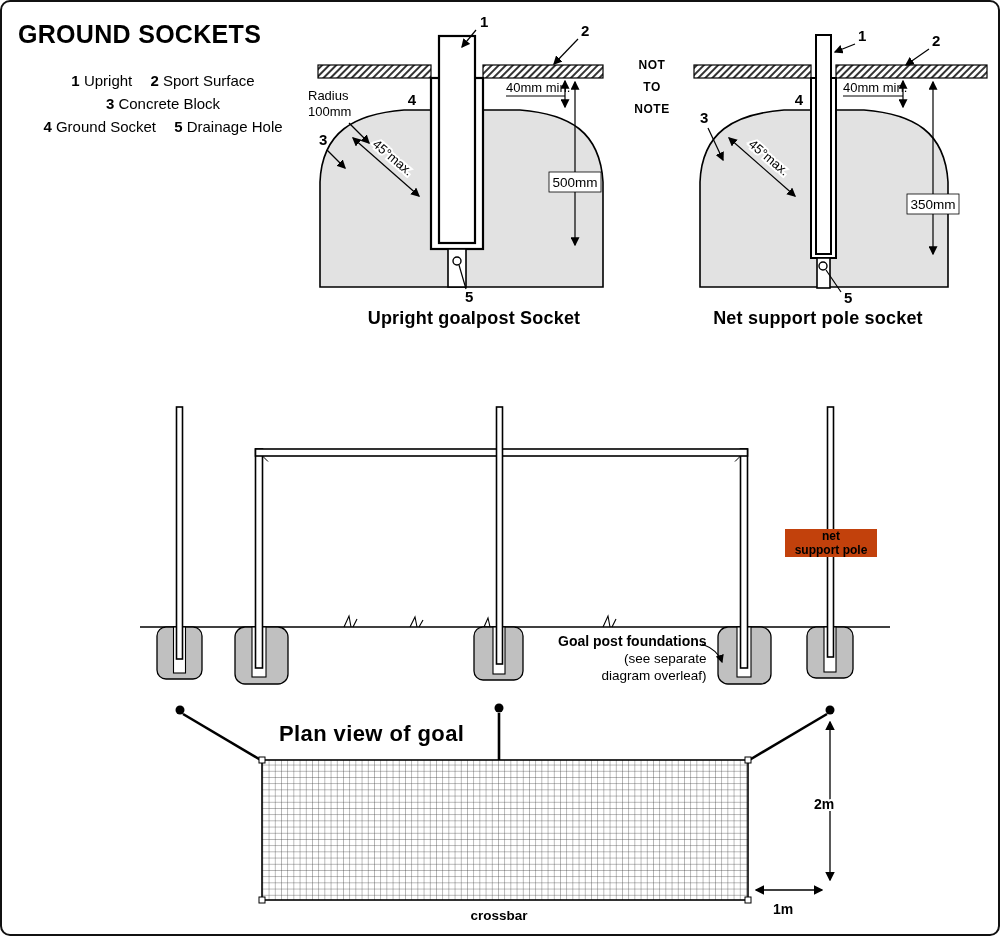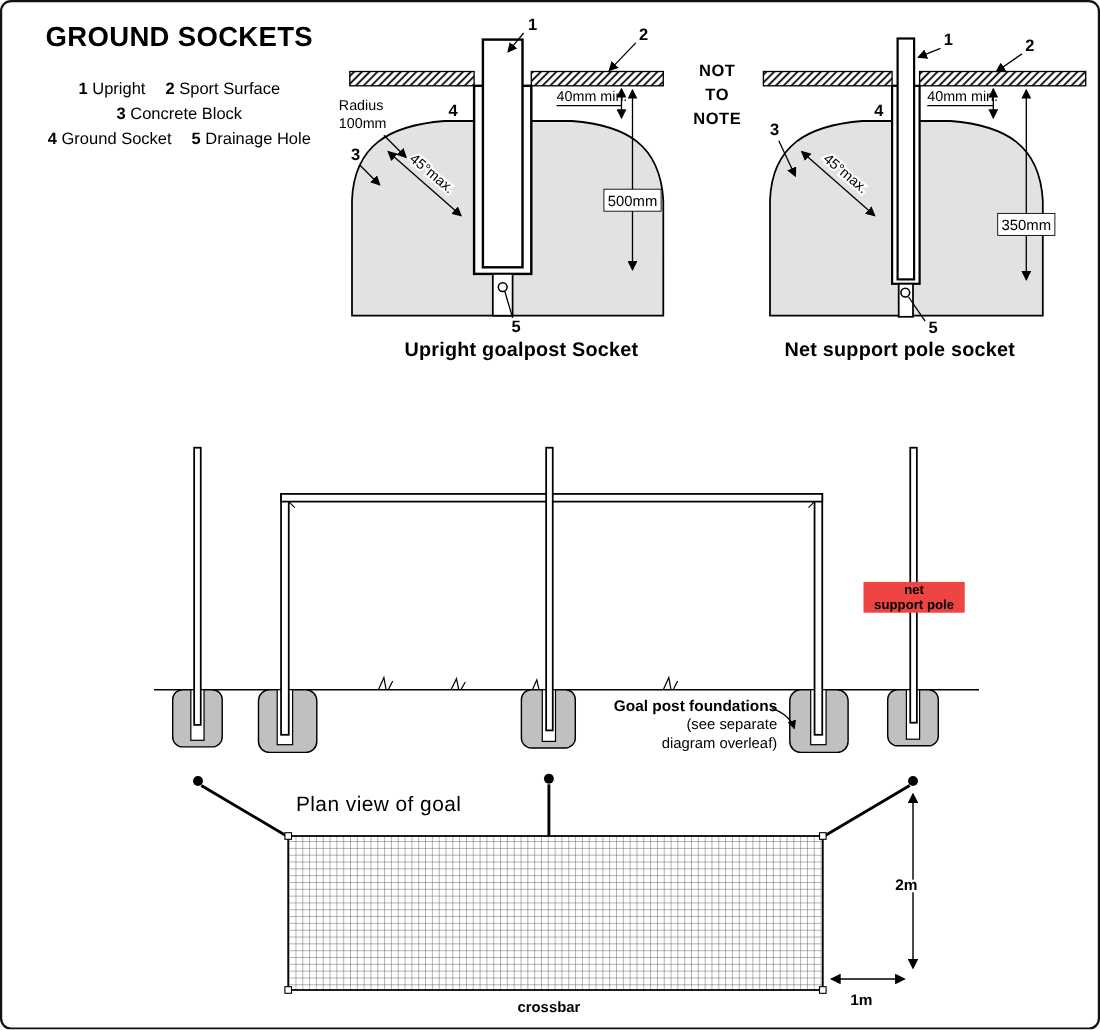--- a/index.html
+++ b/index.html
@@ -13,34 +13,34 @@
   svg text { font-family:"Liberation Sans", sans-serif; fill:#000; }
   .num { font-size:15px; font-weight:bold; }
   .dim { font-size:13px; }
   .dimbox { font-size:13.5px; }
   .cap { font-size:18px; font-weight:bold; letter-spacing:.2px; }
   .dim-s { font-size:14px; font-weight:bold; }
   .cb { font-size:13.5px; font-weight:bold; }
   .halo { paint-order:stroke; stroke:#fff; stroke-width:4px; }
 
   .hdr { position:absolute; left:16px; top:18px; width:290px; }
-  .hdr-title { font-size:25px; font-weight:bold; letter-spacing:.3px;text-align:center; }
+  .hdr-title { font-size:25px; font-weight:bold; letter-spacing:.3px; }
   .hdr-sub { font-size:16px; font-style:italic; margin-top:3px; }
   .legend { margin-top:20px; text-align:center; font-size:15px; line-height:23px; }
   .legend .litem { margin:0 7px; white-space:nowrap;text-align:center; }
   .note { margin-top:21px; text-align:center; font-size:16.5px; line-height:25px; }
   .scale-note { position:absolute; left:616px; top:52px; width:68px; text-align:center;
-    font-weight:bold; font-size:15px; line-height:22px; letter-spacing:.5px; }
+    font-weight:bold; font-size:12px; line-height:22px; letter-spacing:.5px; }
   .elev-title { position:absolute; left:110px; top:362px; width:780px; text-align:center;
     font-weight:bold; font-size:20px; }
   .pole-label { position:absolute; left:783px; top:527px; width:92px; text-align:center;
-    font-weight:bold; font-size:12px; line-height:14px; background:#ef4444; }
+    font-weight:bold; font-size:12px; line-height:14px; background:#c2410c; }
   .found-label { position:absolute; left:556px; top:631px; font-size:13.5px; line-height:17px;text-align:right; }
   .found-label .b { font-weight:bold; font-size:14px; }
-  .plan-title { position:absolute; left:267px; top:719px; font-weight:normal; font-size:19px; letter-spacing:.4px; }
+  .plan-title { position:absolute; left:277px; top:719px; font-weight:bold; font-size:22px; letter-spacing:.4px; }
 </style>
 </head>
 <body>
 
 <div class="page">
 
   <svg class="art" width="1000" height="936" viewBox="0 0 1000 936">
     <defs>
       <pattern id="hatch" width="5" height="14" patternUnits="userSpaceOnUse" patternTransform="rotate(45)">
         <rect width="5" height="14" fill="#fff"></rect>

